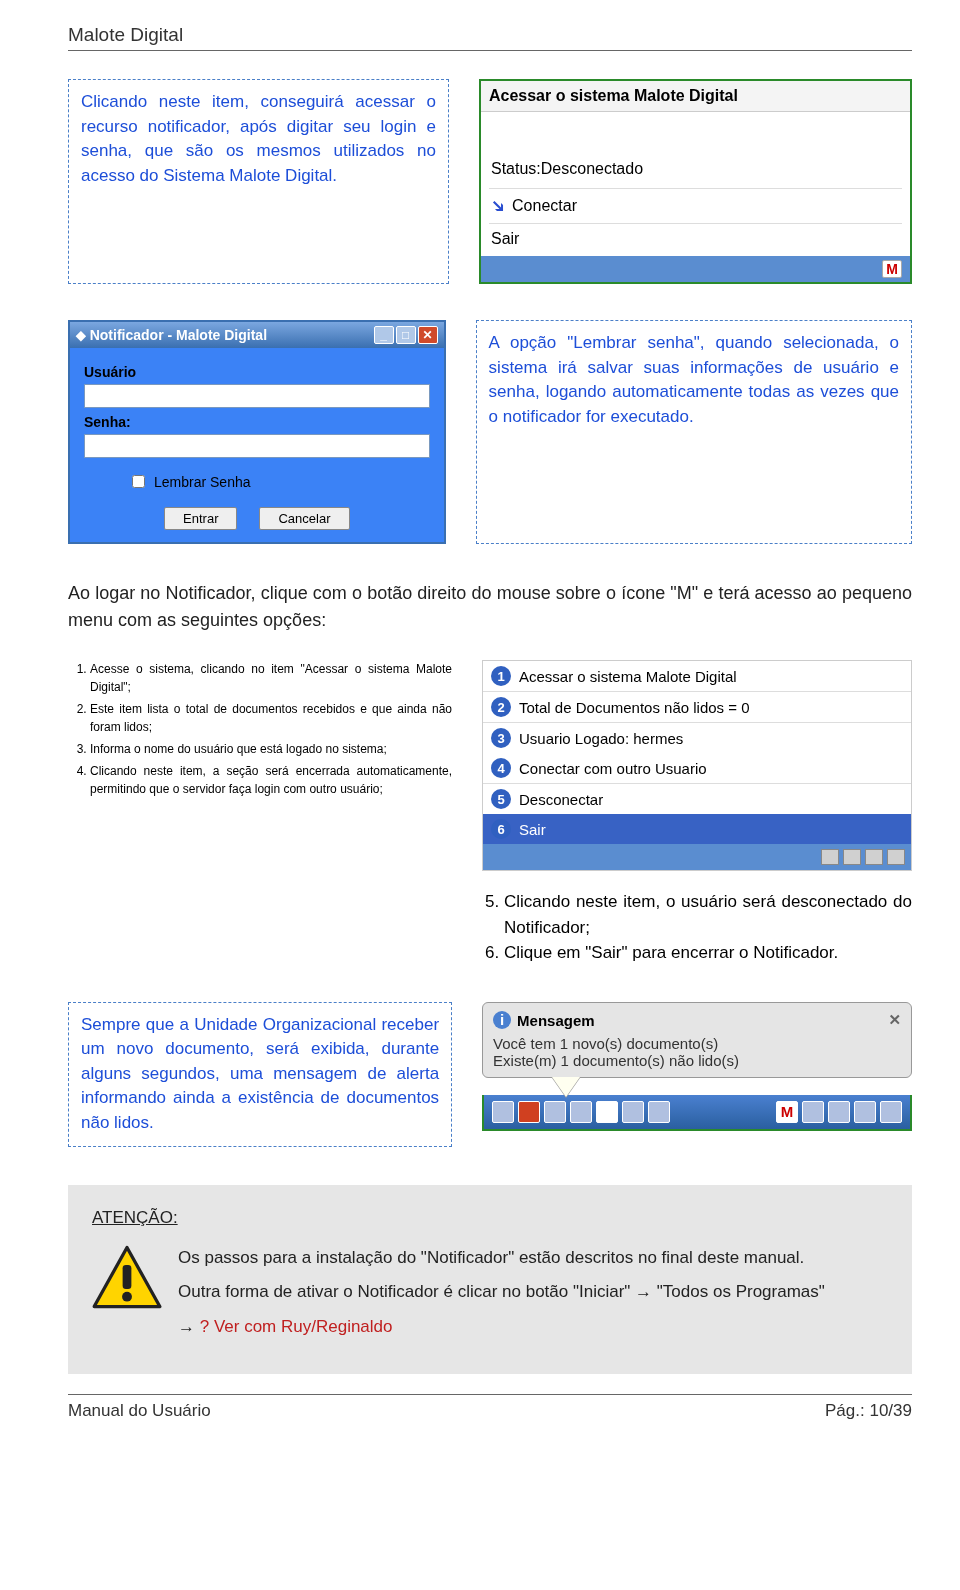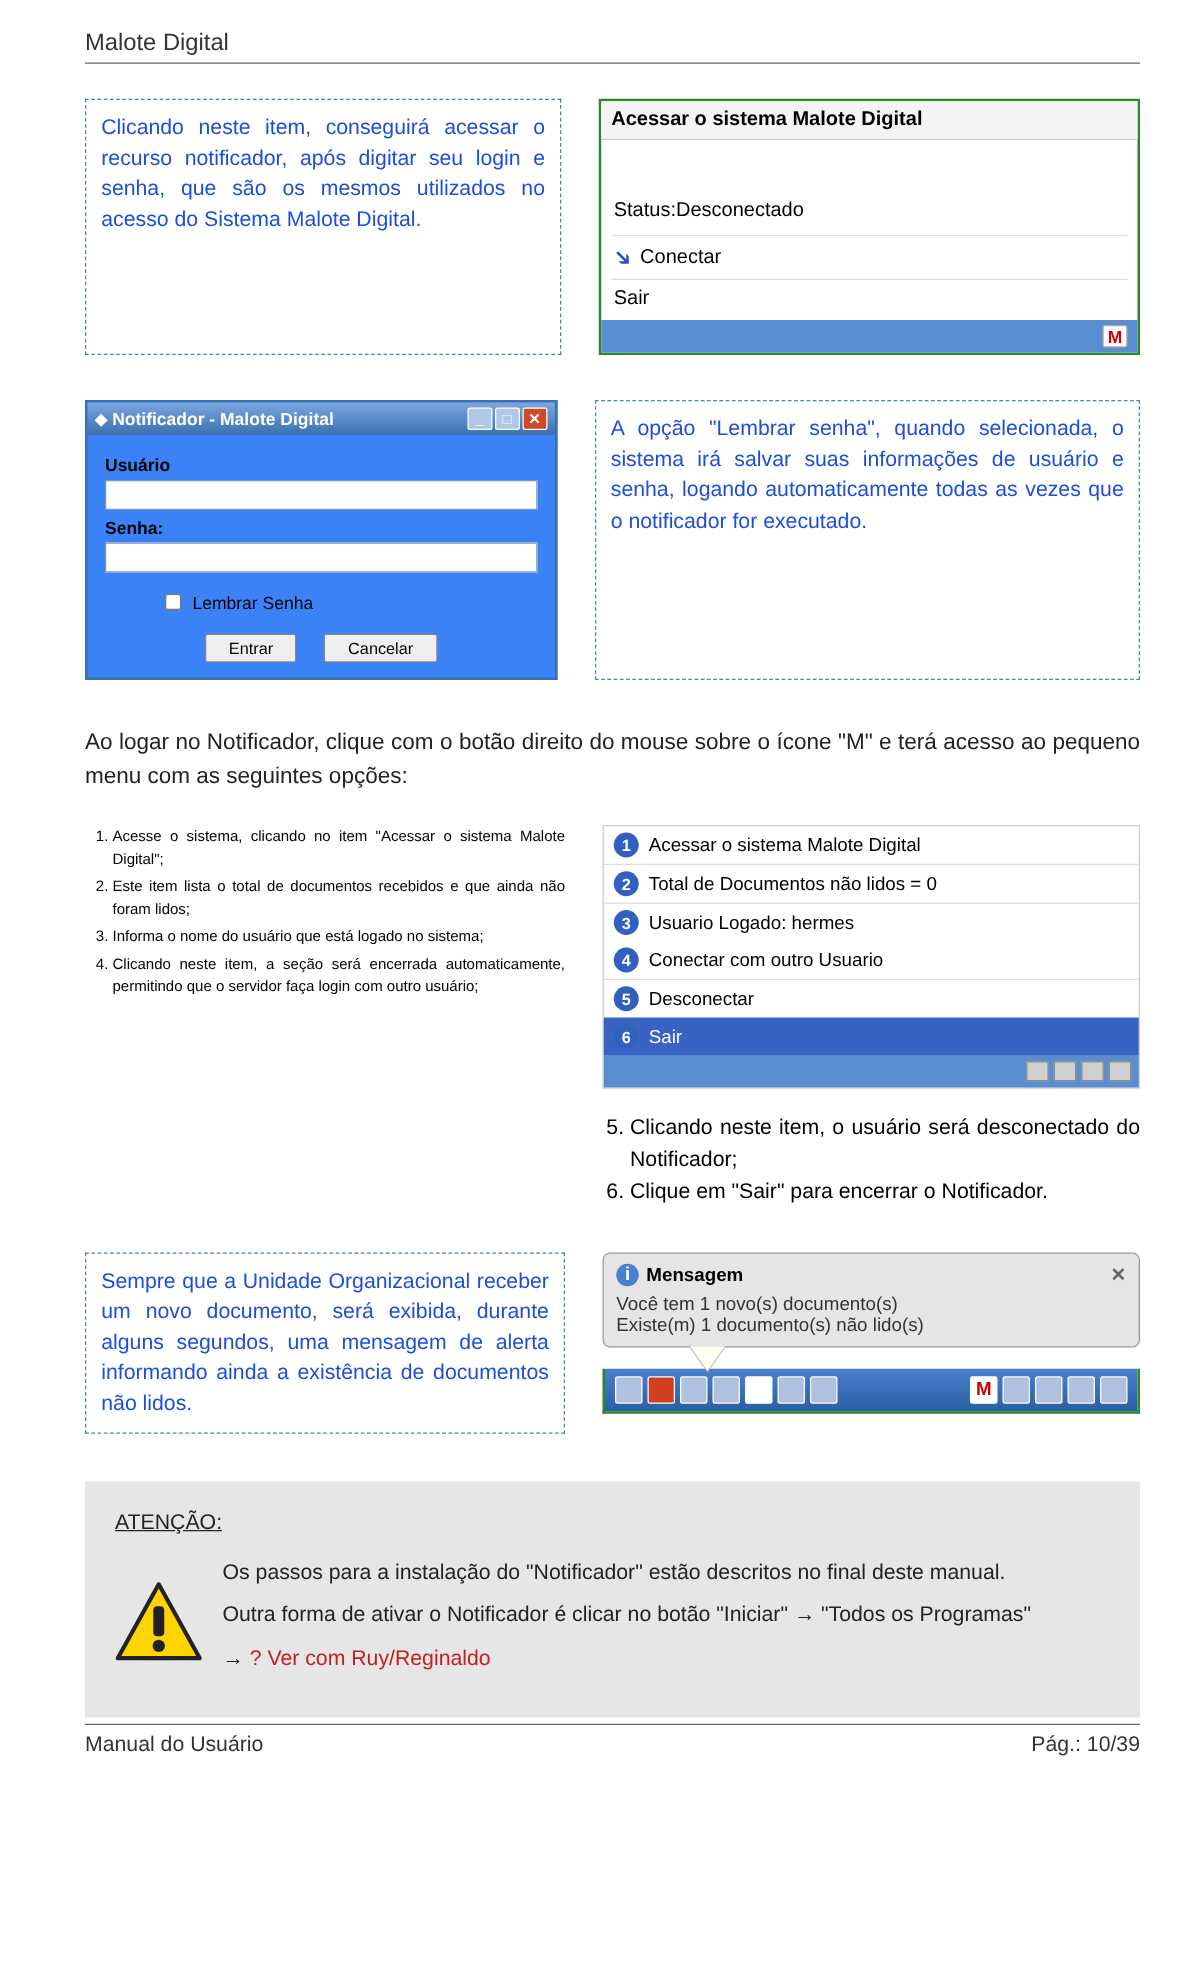--- a/index.html
+++ b/index.html
@@ -177,31 +177,31 @@
   .attention {
     background: #e6e6e6;
     border-radius: 0;
     padding: 20px 24px 26px 24px;
     margin-top: 38px;
     font-size: 17px;
     line-height: 1.55;
     color: #222;
   }
   .attention .label { text-decoration: underline; font-weight:normal; margin-bottom:14px; }
-  .attention .row2 { display:flex; gap:16px; align-items:center; }
+  .attention .row2 { display:flex; gap:16px; align-items:flex-start; }
   .warn-icon {
     width: 70px; height: 64px; flex-shrink:0;
   }
   .warn-icon svg { width:100%; height:100%; }
   .attention .body p { margin: 0 0 8px 0; text-align:justify; }
   .red-q { color: #c02020; }
 
   .footer {
     display:flex; justify-content:space-between; align-items:flex-start;
-    border-top:1.5px solid #666; padding-top:6px; margin-top:5px;
+    border-top:1.5px solid #666; padding-top:6px; margin-top:20px;
     font-size:17px; color:#333;
   }
 
   .arrow-char { font-size:17px; }
 </style>
 </head>
 <body>
 
 <div class="page">
 

